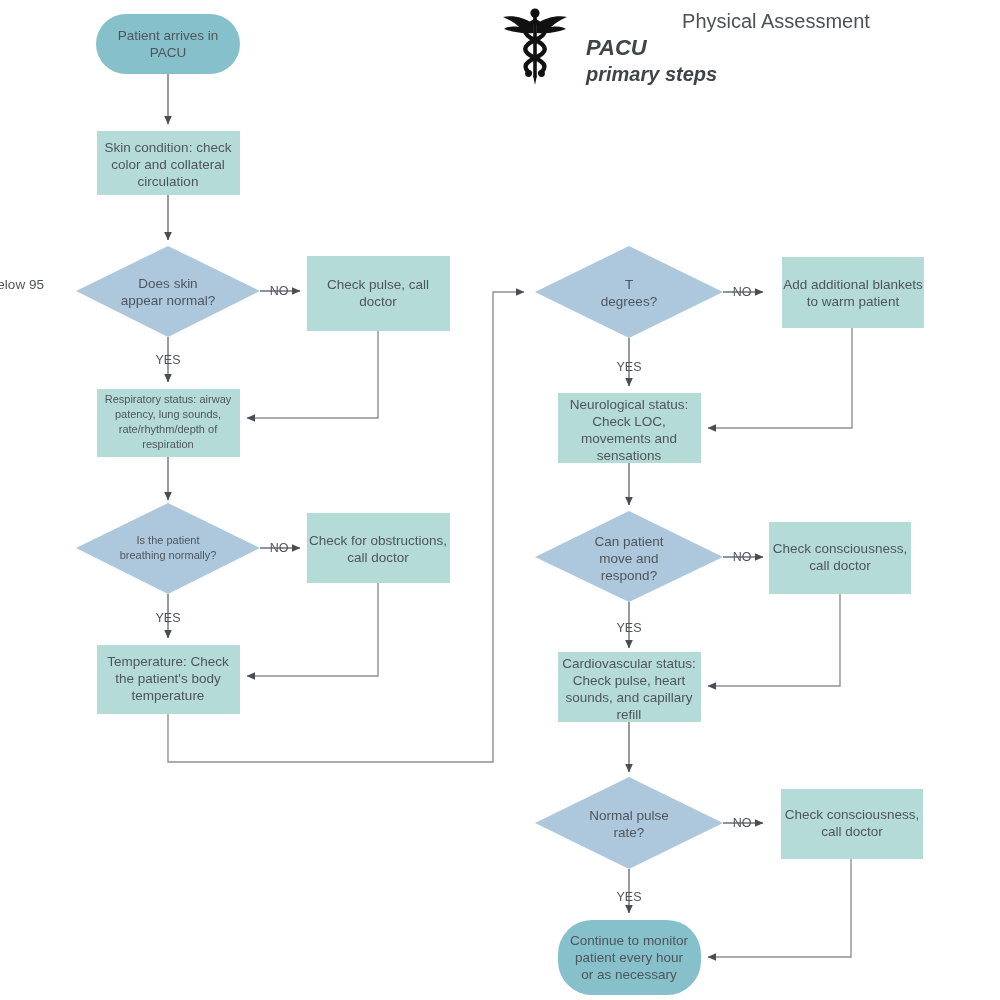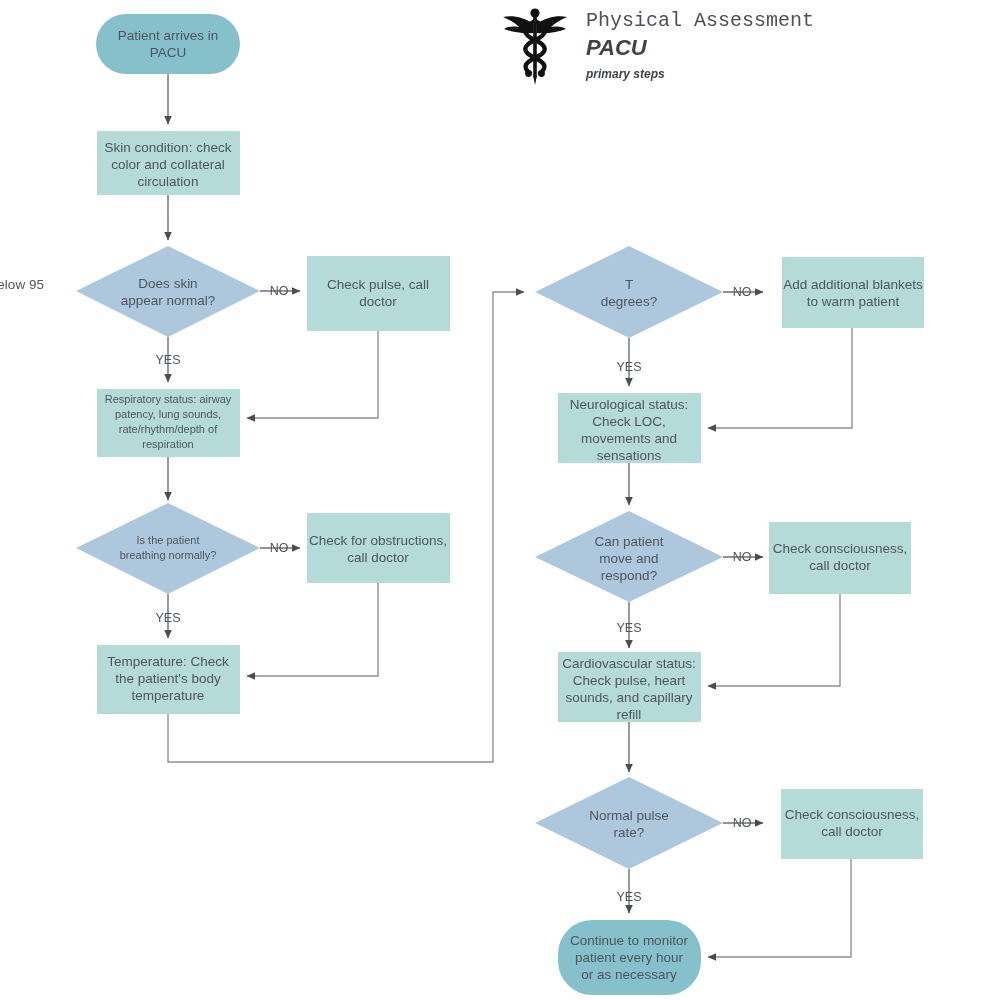--- a/index.html
+++ b/index.html
@@ -58,35 +58,36 @@
 
   .title-block {
     position: absolute;
     left: 586px;
     top: 8px;
     width: 380px;
   }
   .title-line1 {
     font-size: 20px;
     color: #4c5157;
-    font-family: Liberation Mono, monospace;
+    font-family: Liberation Sans, sans-serif;
     line-height: 26px;
     white-space: nowrap;
+    text-align: center;
   }
   .title-line2 {
     font-size: 22px;
     font-style: italic;
     font-weight: bold;
     color: #3f444a;
     font-family: "Liberation Sans", sans-serif;
     line-height: 28px;
     white-space: nowrap;
   }
   .title-line3 {
-    font-size: 12px;
+    font-size: 20px;
     font-style: italic;
     font-weight: bold;
     color: #3f444a;
     font-family: "Liberation Sans", sans-serif;
     line-height: 24px;
     white-space: nowrap;
   }
   .logo {
     position: absolute;
     left: 500px;

